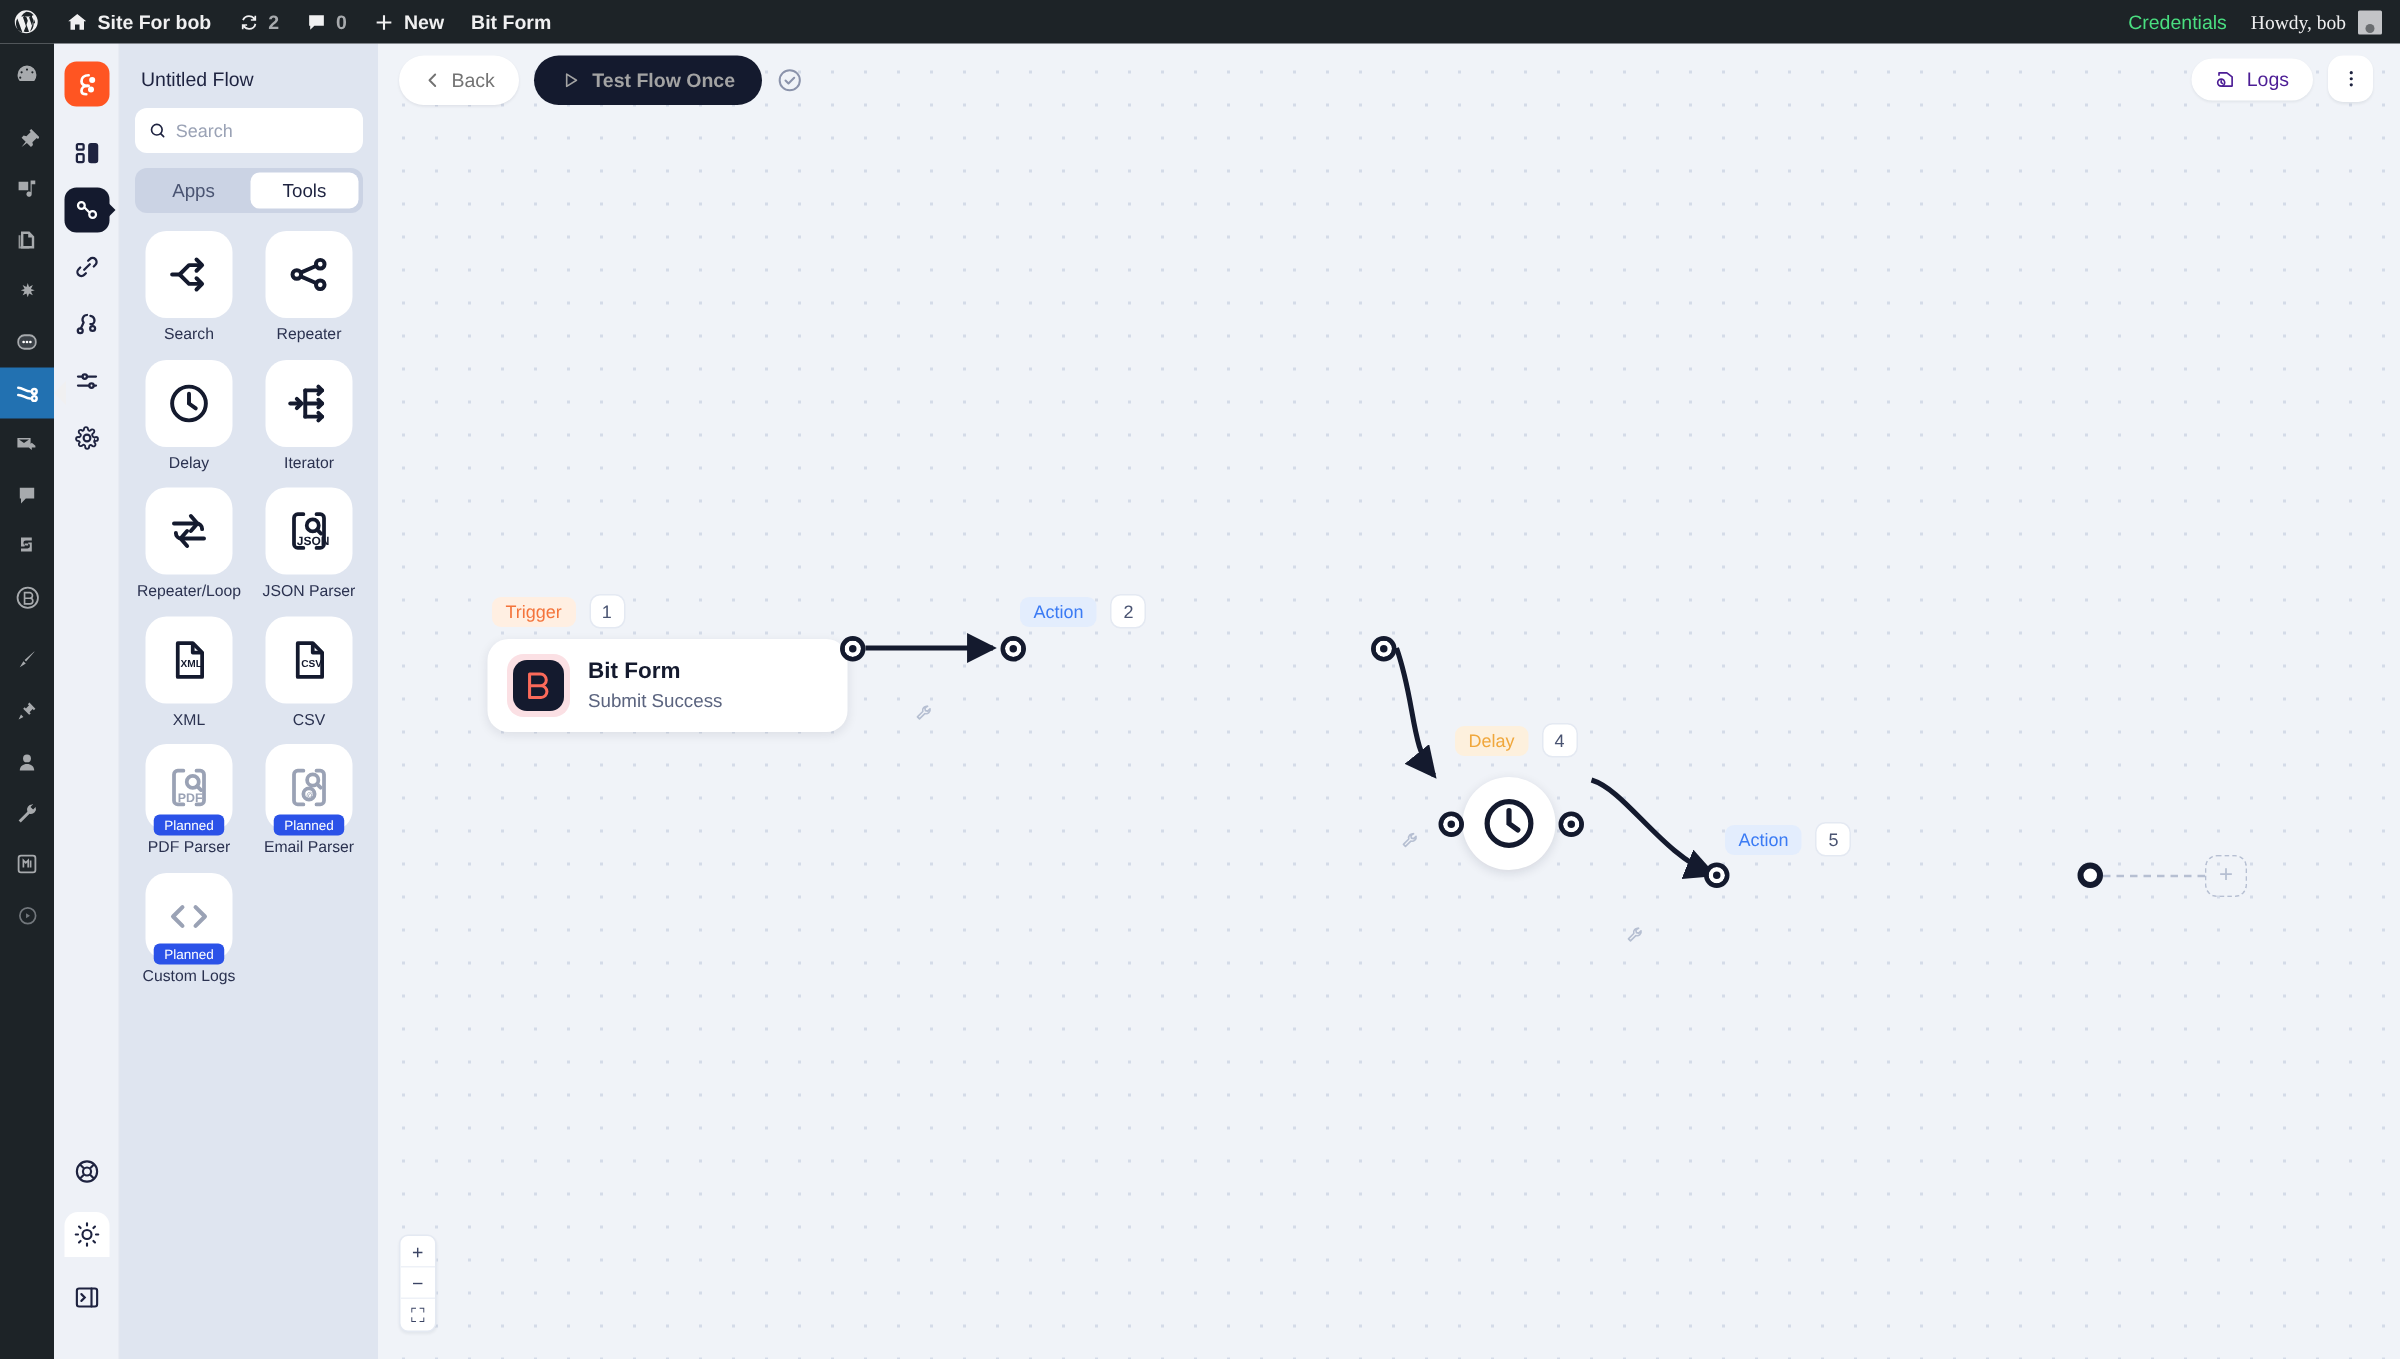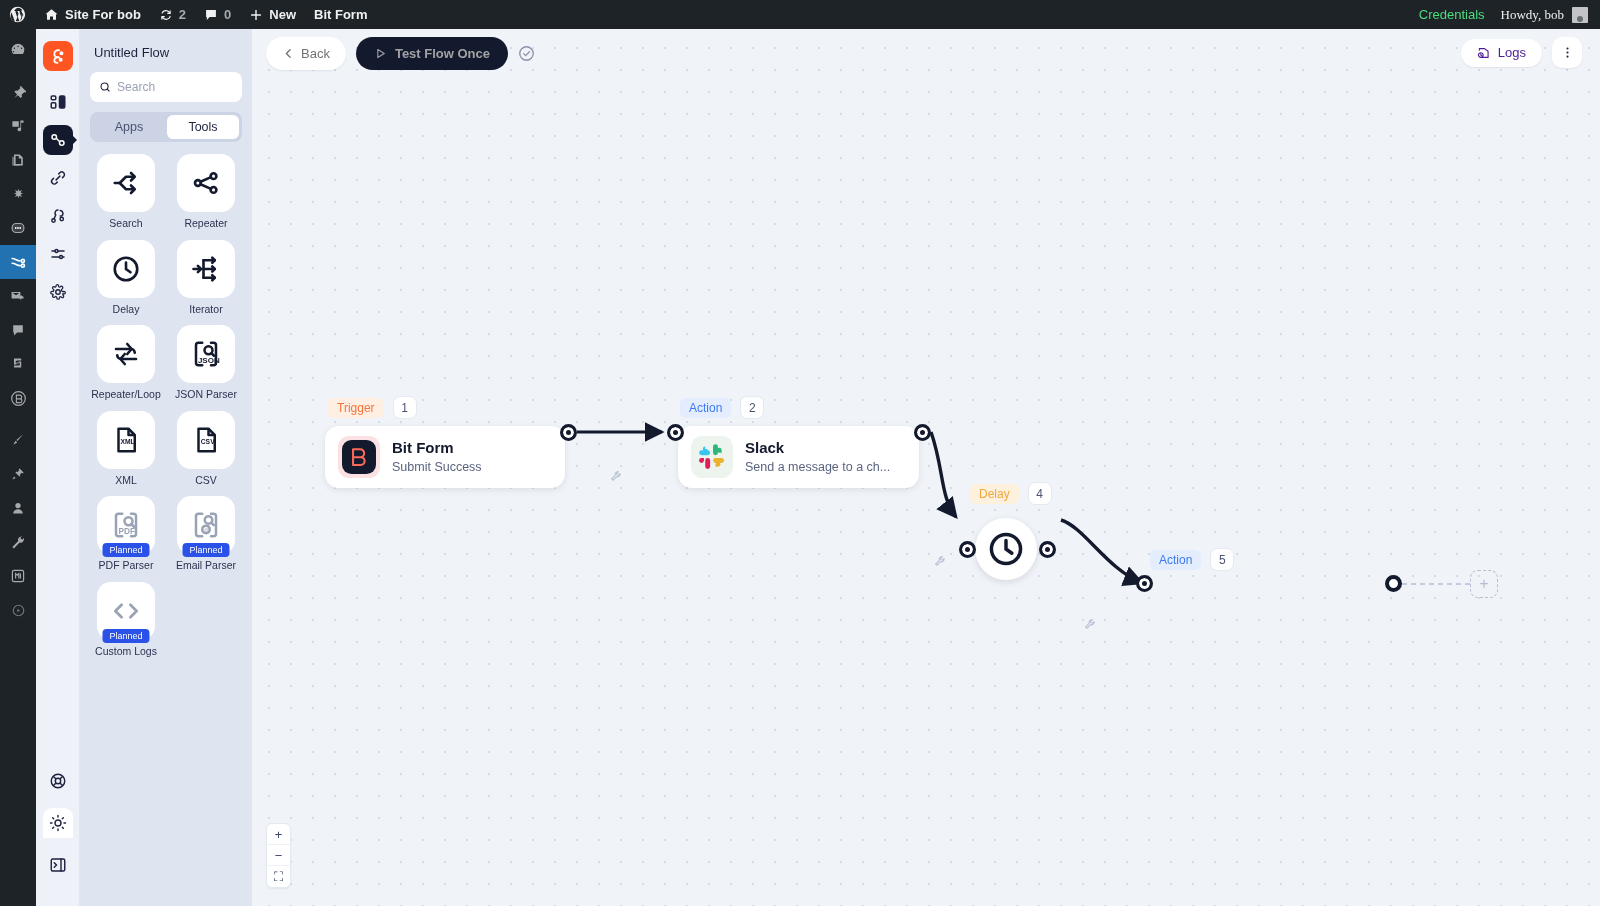--- a/index.html
+++ b/index.html
@@ -658,38 +658,20 @@
       <div class="node-name">Bit Form</div>
       <div class="node-sub">Submit Success</div>
     </div>
   </div>
   <span class="port filled" style="left:308px;top:395px;"></span>
 
   <div class="badge-row" style="left:428px;top:367px;">
     <span class="badge action">Action</span>
     <span class="num">2</span>
   </div>
-  <div class="node" style="left:426px;top:397px;width:241px;height:62px;">
-    <div class="node-ico" style="background:#edf4ee;">
-      <svg width="28" height="28" viewBox="0 0 24 24">
-        <path d="M5.1 15a2.1 2.1 0 11-2.1-2.1h2.1V15z" fill="#e01e5a"></path>
-          <path d="M6.2 15a2.1 2.1 0 014.2 0v5.2a2.1 2.1 0 11-4.2 0V15z" fill="#e01e5a"></path>
-        <path d="M8.3 5.1A2.1 2.1 0 116.2 3v2.1h2.1z" fill="#36c5f0"></path>
-          <path d="M8.3 6.2a2.1 2.1 0 010 4.2H3.1a2.1 2.1 0 110-4.2h5.2z" fill="#36c5f0"></path>
-        <path d="M18.2 8.3A2.1 2.1 0 1120.3 6.2v2.1h-2.1z" fill="#2eb67d"></path>
-          <path d="M17.1 8.3a2.1 2.1 0 01-4.2 0V3.1a2.1 2.1 0 114.2 0v5.2z" fill="#2eb67d"></path>
-        <path d="M15 18.2a2.1 2.1 0 112.1 2.1H15v-2.1z" fill="#ecb22e"></path>
-          <path d="M15 17.1a2.1 2.1 0 010-4.2h5.2a2.1 2.1 0 110 4.2H15z" fill="#ecb22e"></path>
-      </svg>
-    </div>
-    <div>
-      <div class="node-name">Slack</div>
-      <div class="node-sub">Send a message to a ch...</div>
-    </div>
-  </div>
   <span class="port filled" style="left:415px;top:395px;"></span>
   <span class="port filled" style="left:662px;top:395px;"></span>
 
   <div class="badge-row" style="left:718px;top:453px;">
     <span class="badge delay">Delay</span>
     <span class="num">4</span>
   </div>
   <div class="delay-node" style="left:723px;top:489px;">
     <svg width="38" height="38" viewBox="0 0 24 24" fill="none" stroke="currentColor" stroke-width="2.2" stroke-linecap="round">
         <circle cx="12" cy="12" r="9.2"></circle>

